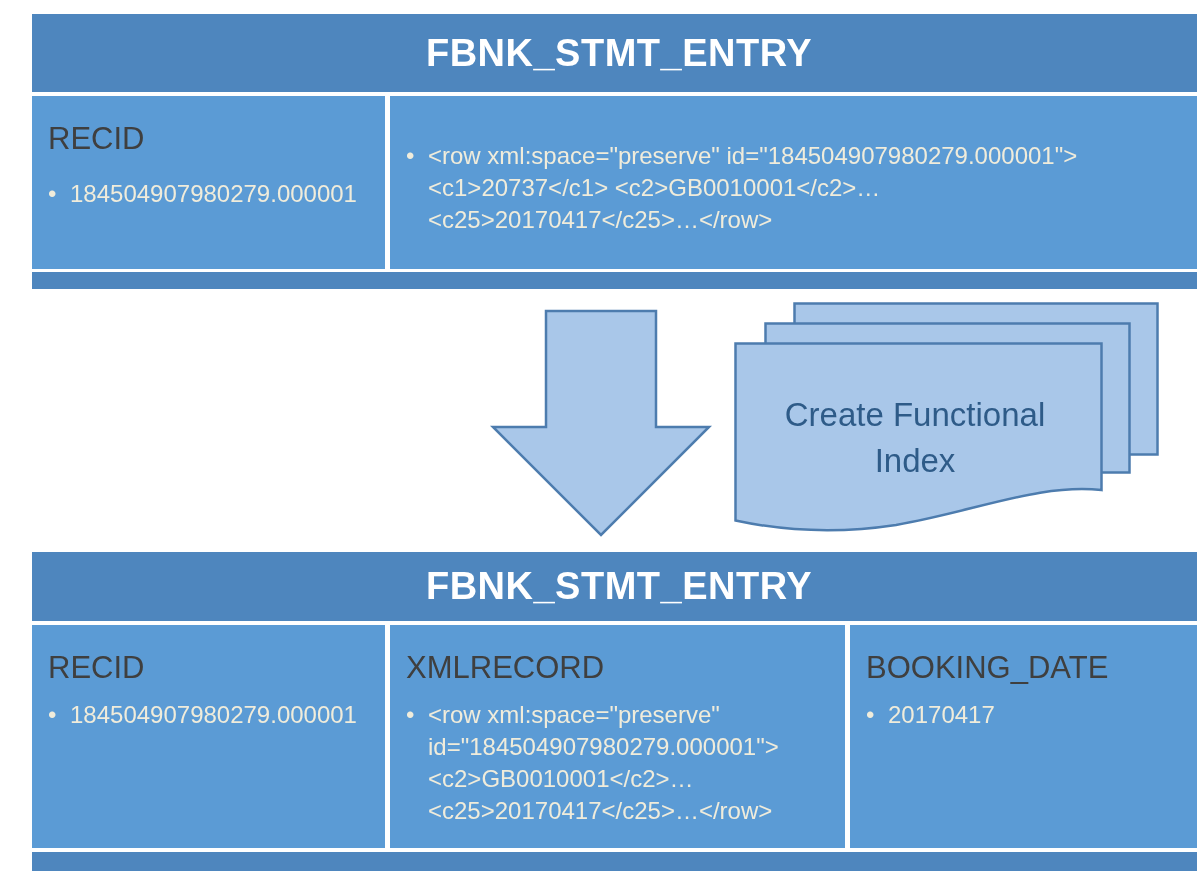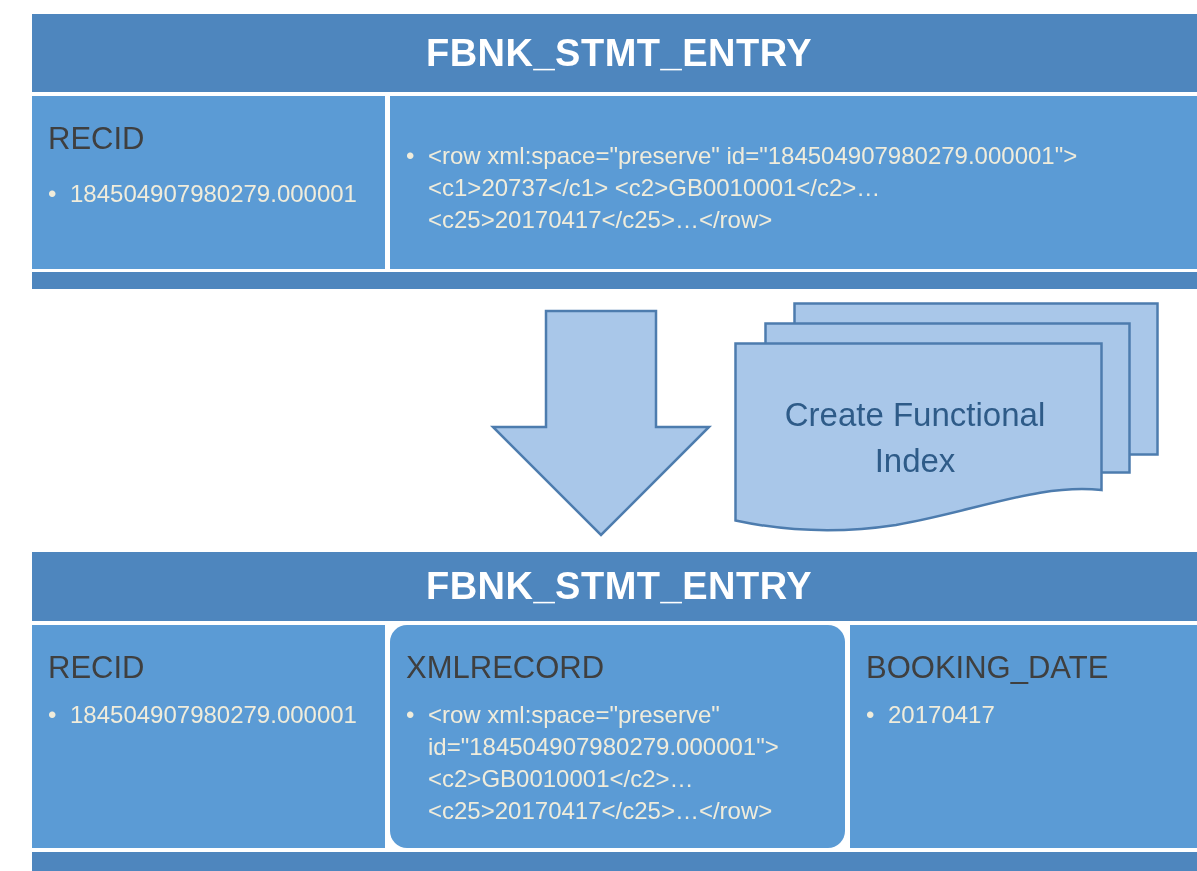--- a/index.html
+++ b/index.html
@@ -41,21 +41,21 @@
   .tbl-top .tbody { margin-top: 4px; height: 173px; }
   .tbl-bottom .tbody { margin-top: 4px; height: 223px; }
 
   .cell {
     background: #5B9BD5;
     box-sizing: border-box;
     padding: 24px 12px 0 16px;
     overflow: hidden;
   }
   .cell.w-recid { width: 353px; flex: none; }
-  .cell.w-xml-bottom { width: 455px; flex: none; border-radius: 17px; }
+  .cell.w-xml-bottom { width: 455px; flex: none; }
   .cell.grow { flex: 1; }
 
   .colhdr {
     font-size: 31px;
     line-height: 38px;
     color: #3F3F3F;
   }
 
   .bullet-item {
     display: flex;

